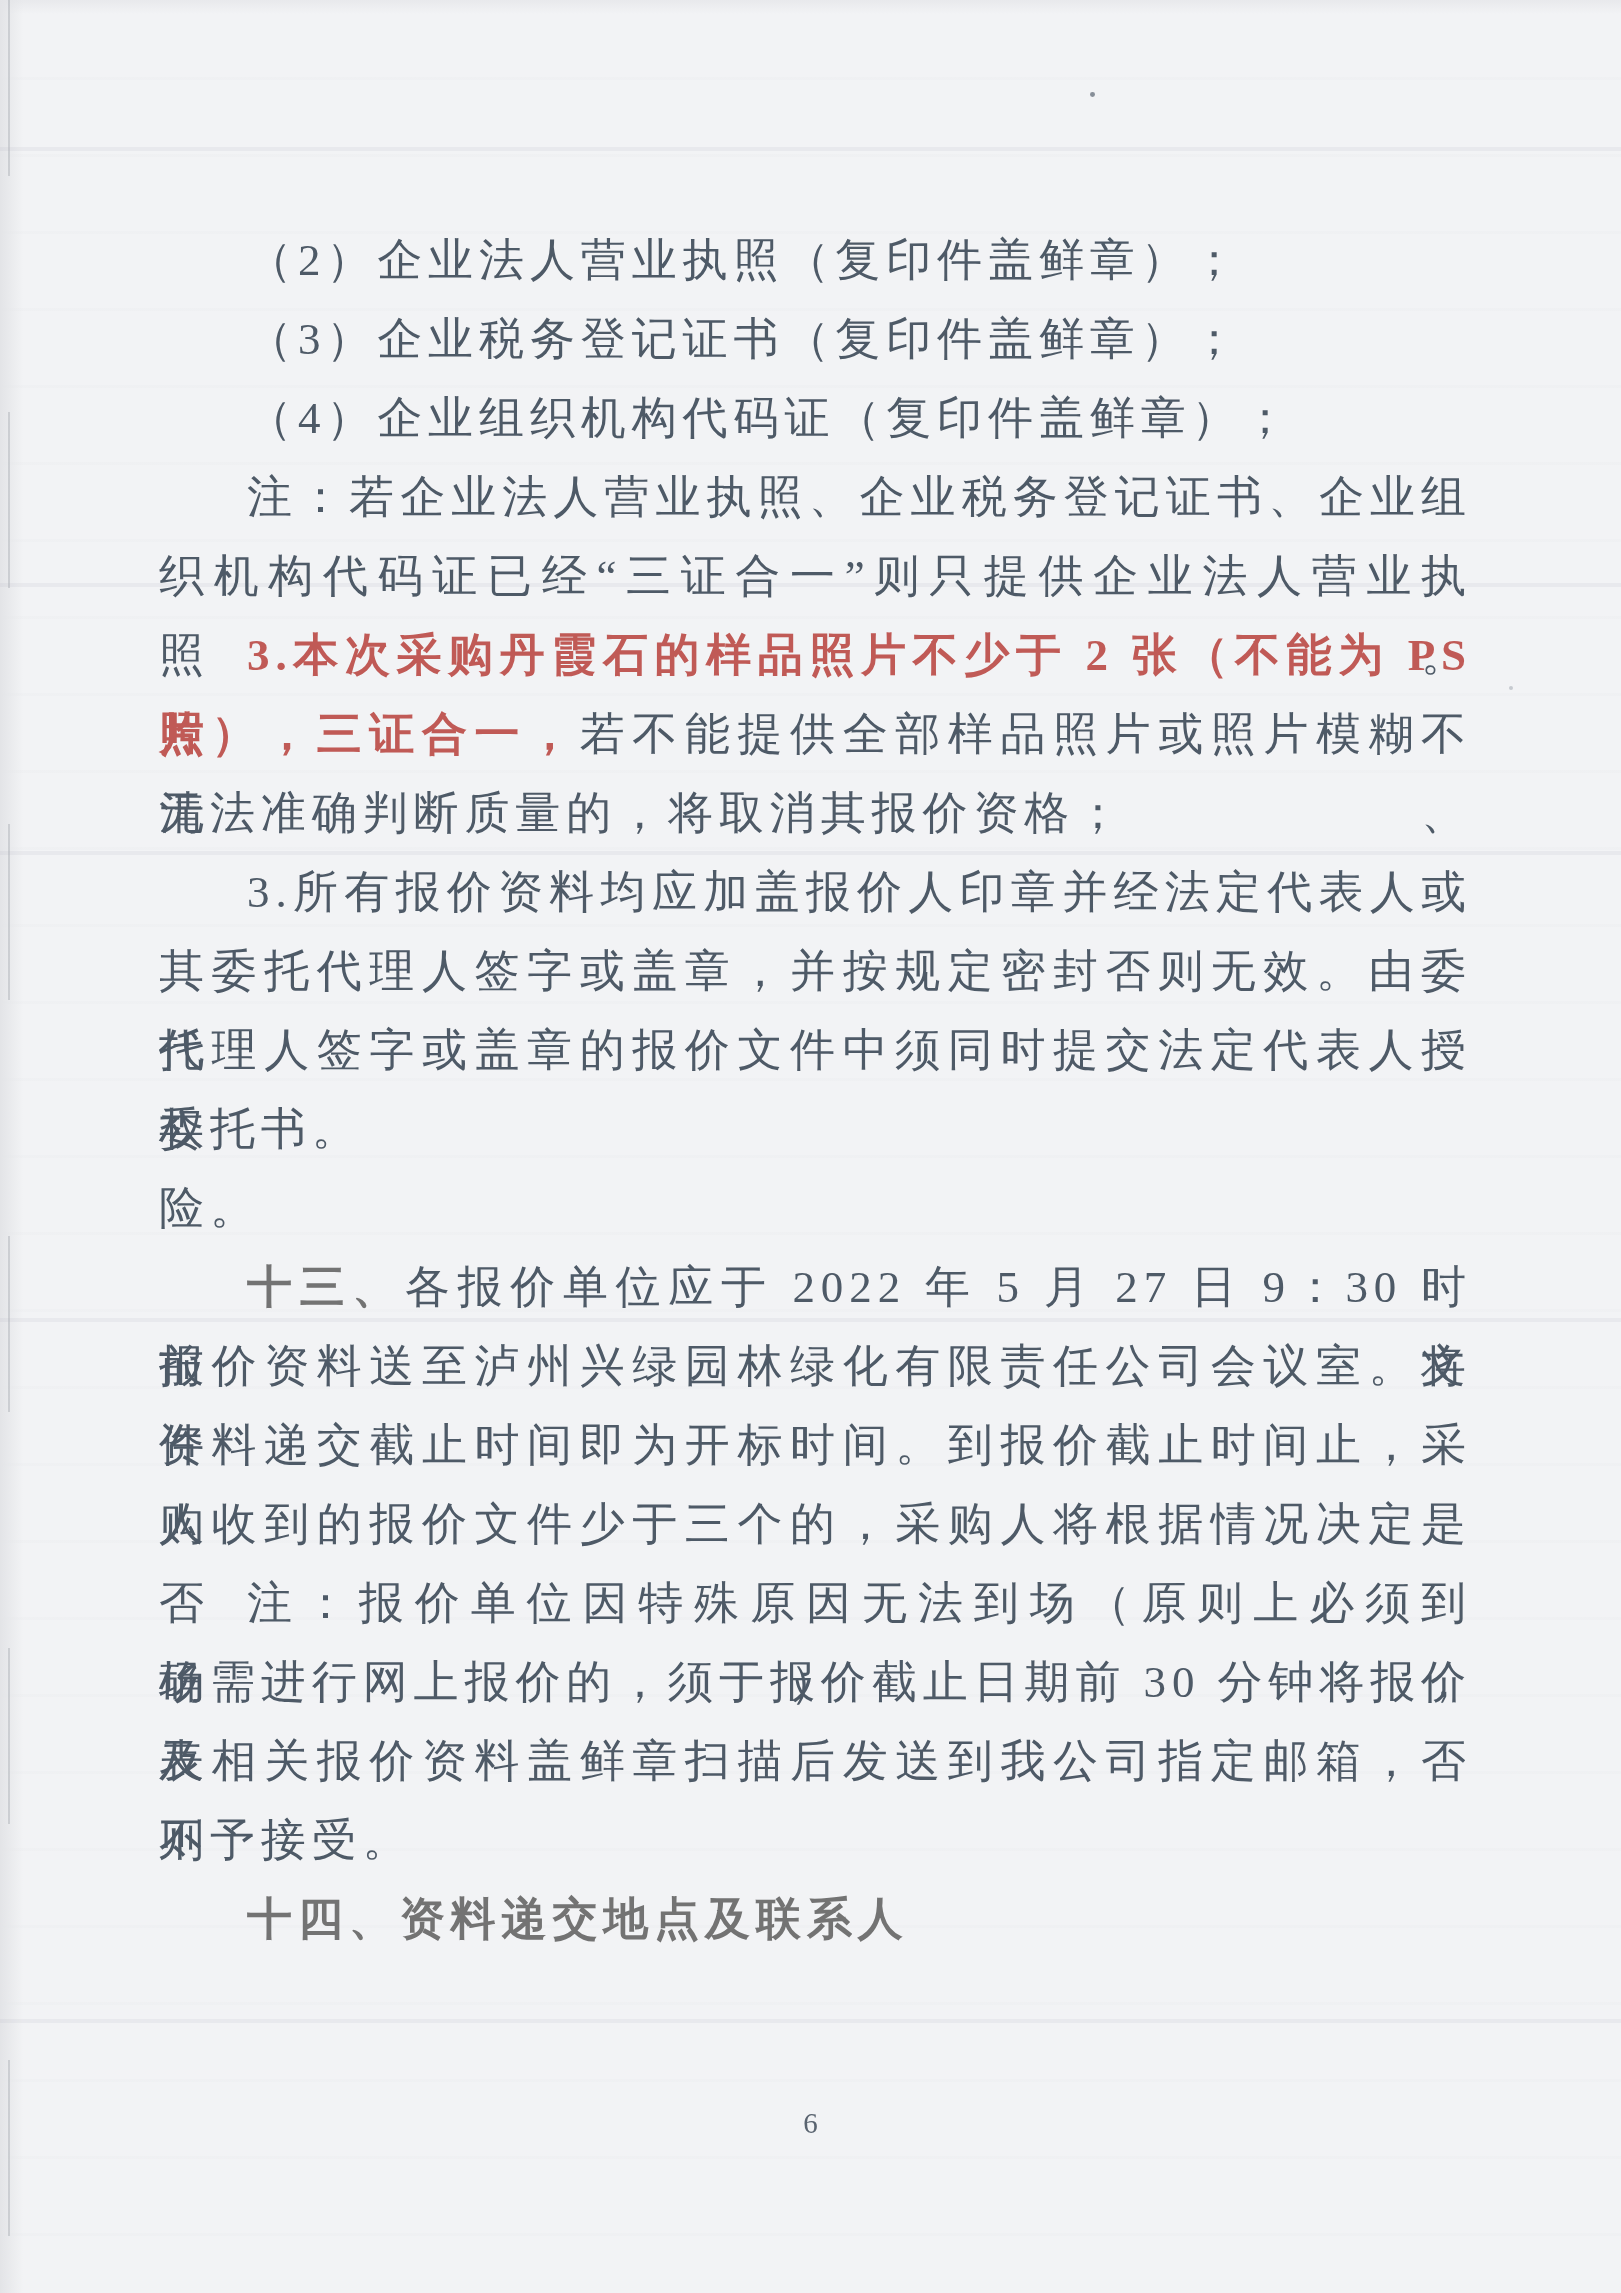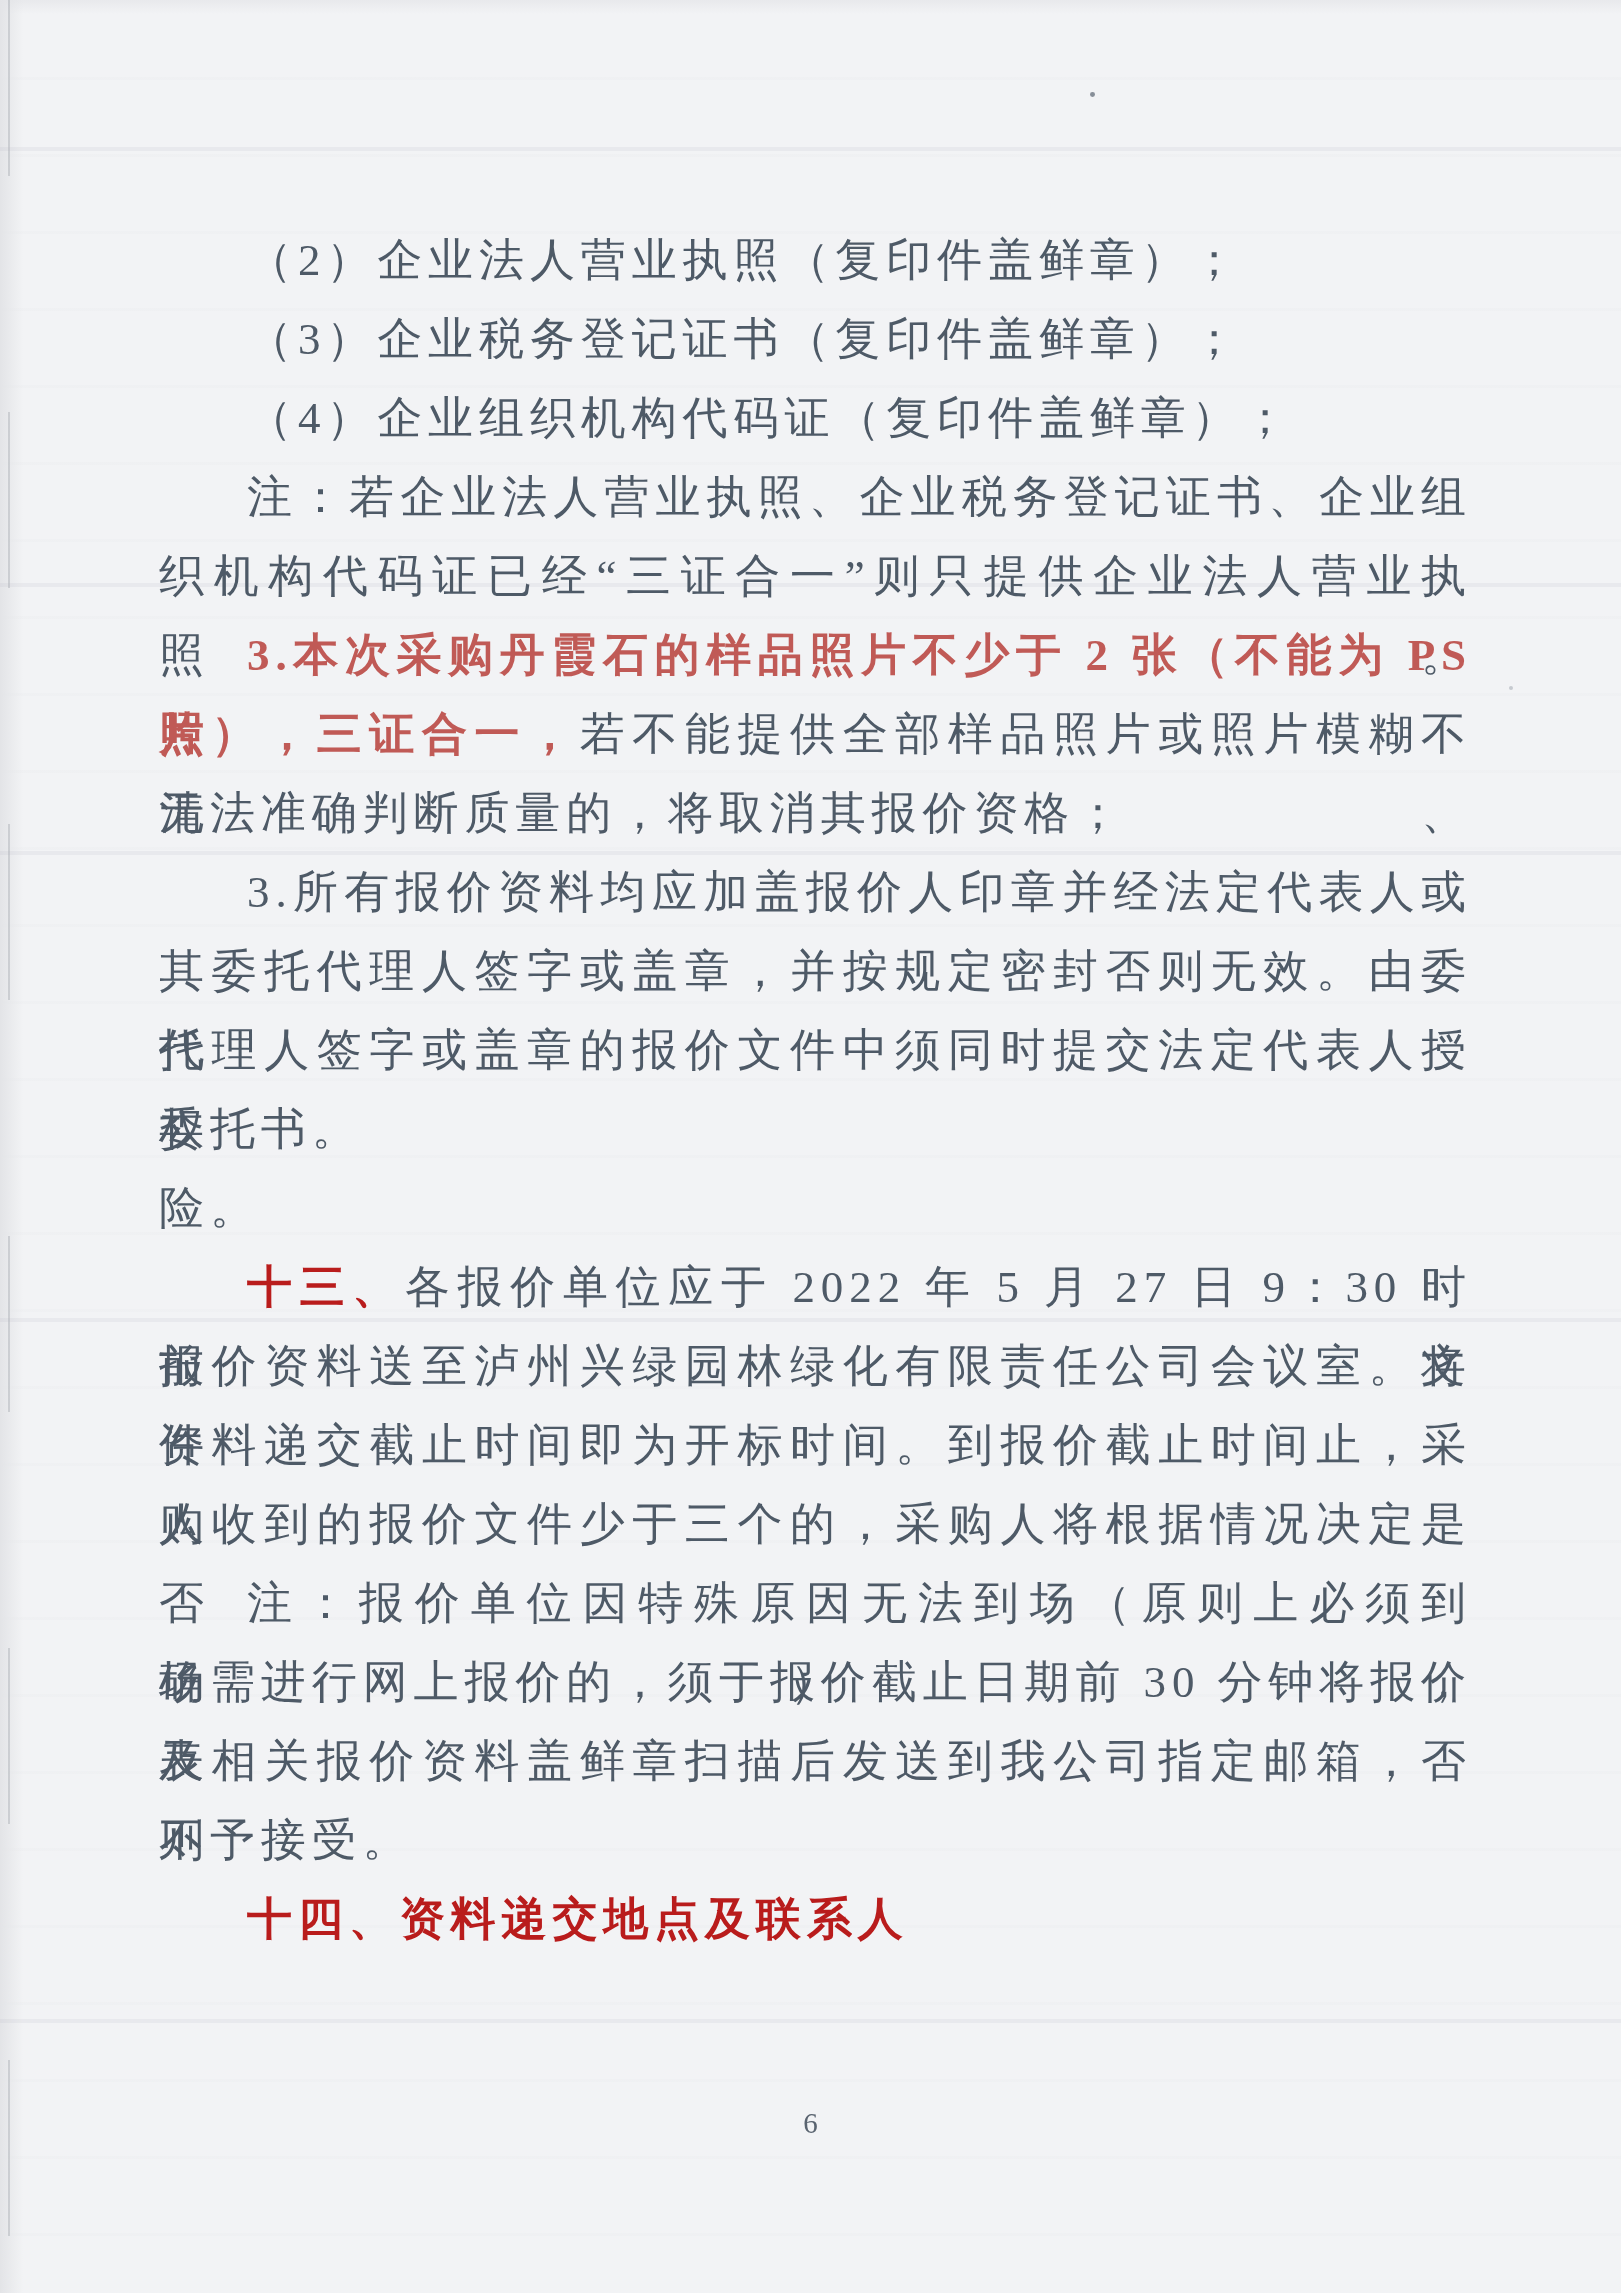--- a/index.html
+++ b/index.html
@@ -61,21 +61,21 @@
   }
   .line.fill{
     white-space:normal;
     text-align:justify;
     text-align-last:justify;
   }
   .line.indent{
     text-indent:88px;
   }
   .seg-body{color:var(--ink);font-weight:400;}
-  .seg-body-strong{color:#b91c1c;font-weight:700;}
+  .seg-body-strong{color:#737373;font-weight:700;}
   .seg-red{color:var(--red);font-weight:700;}
   .seg-red-strong{color:var(--red);font-weight:700;}
   .page-footer{
     position:absolute;
     top:2107px;left:0;width:100%;
     text-align:center;
     font-size:29px;
     color:#5a6470;
     letter-spacing:0;
   }

